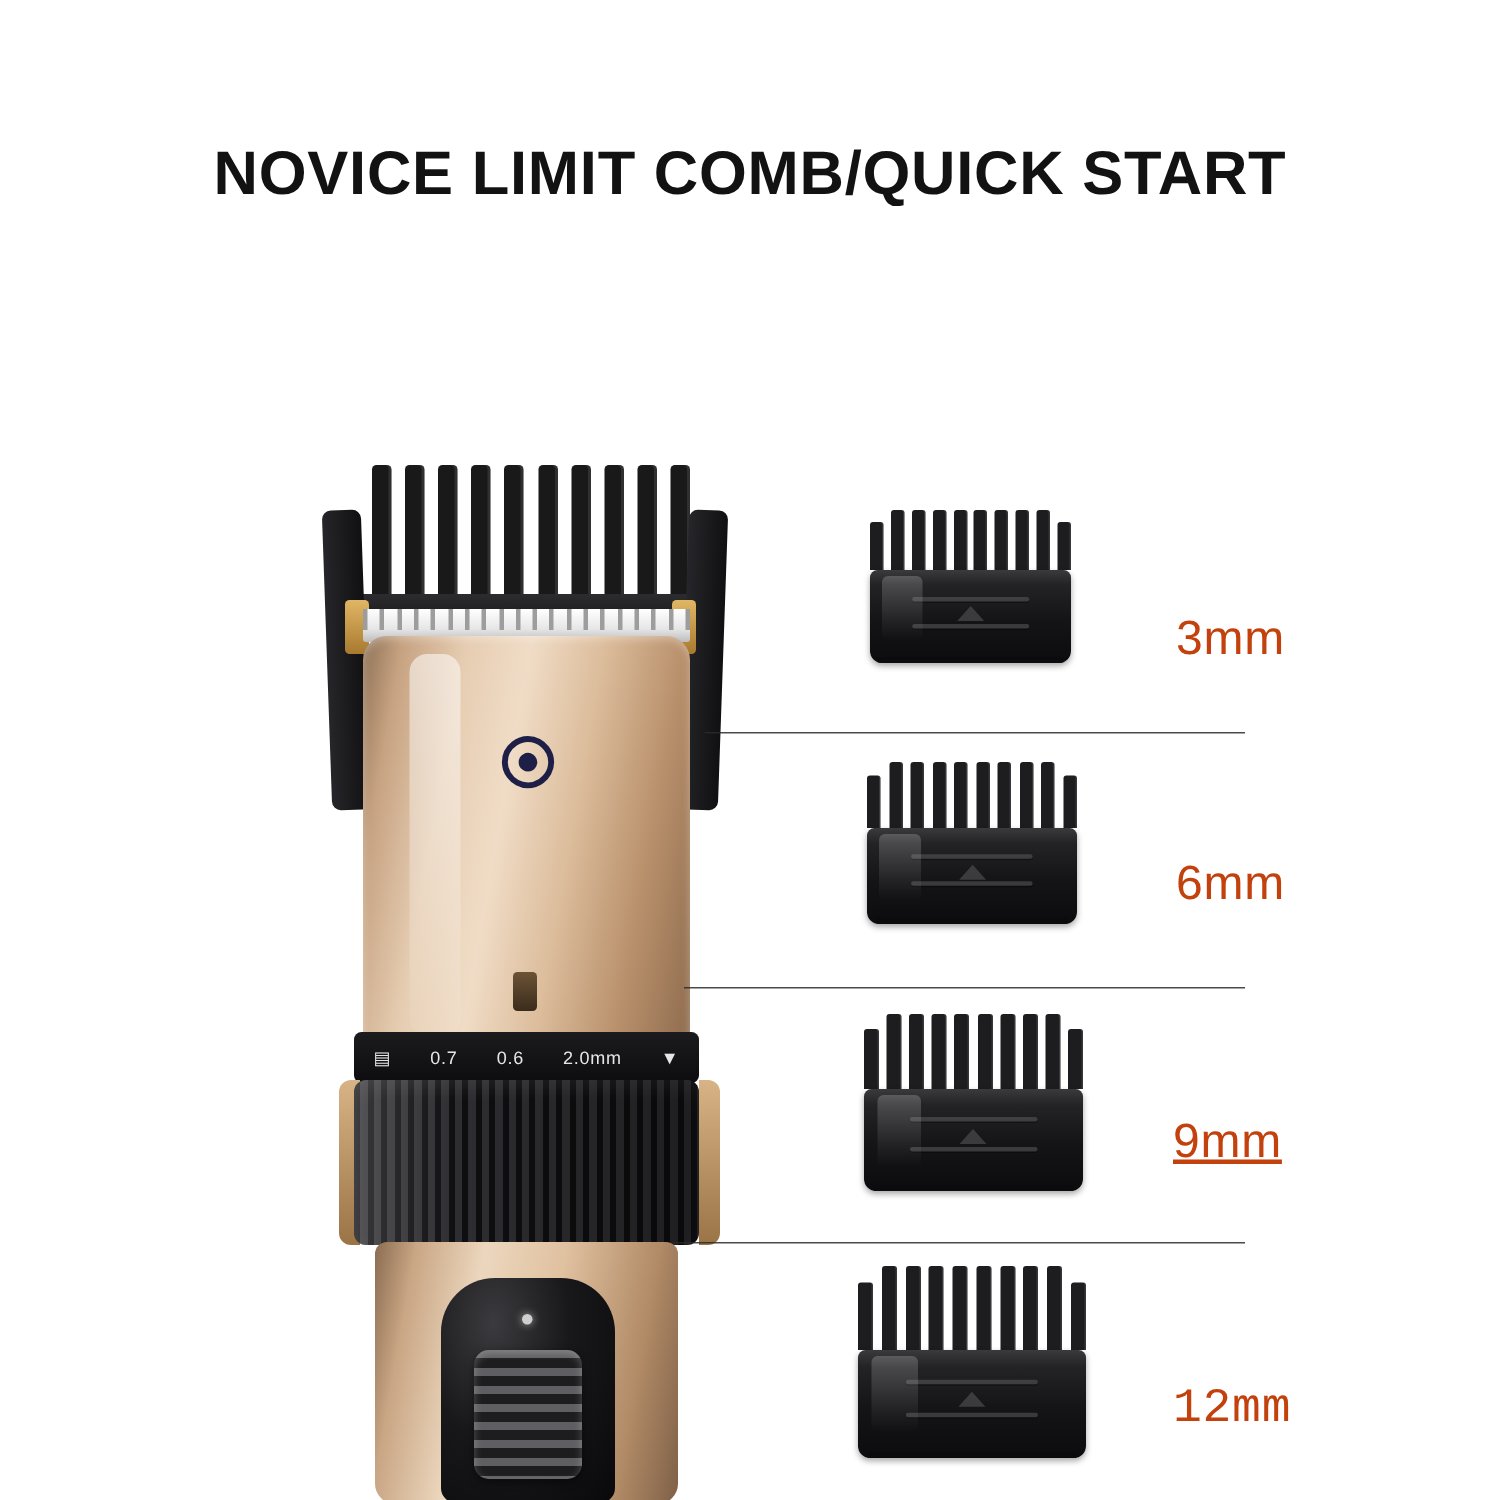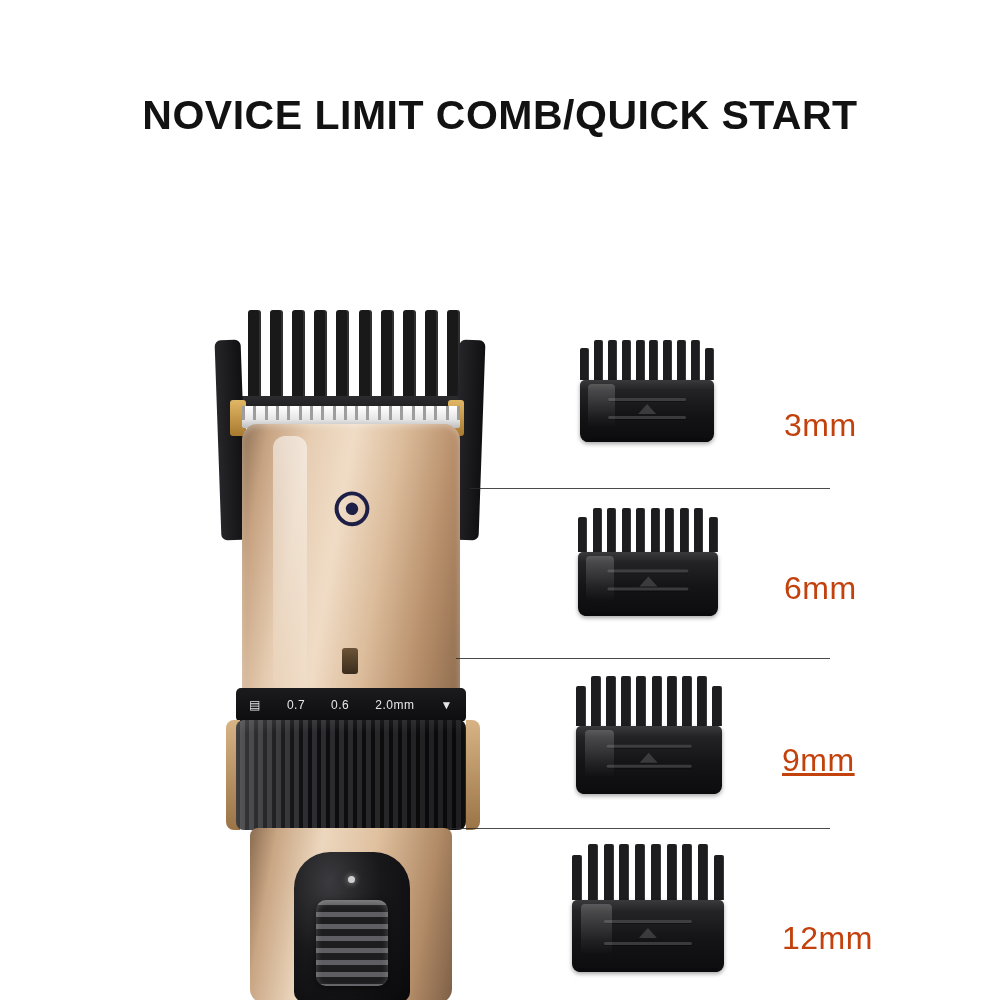--- a/index.html
+++ b/index.html
@@ -563,15 +563,15 @@
     </div>
     <div class="comb-body" style="height:72px;">
       <div class="comb-emboss">
         <div class="emboss-bar" style="top:2px;"></div>
         <div class="emboss-bar" style="top:24px;"></div>
         <div class="emboss-arrow"></div>
       </div>
       <div class="comb-foot"></div>
     </div>
   </div>
-  <div class="size-label" style="left:750px; top:920px;">12mm</div>
+  <div class="size-label" style="left:750px; top:920px;font-family:Liberation Mono, monospace;">12mm</div>
 
 </div>
 
 </body></html>

